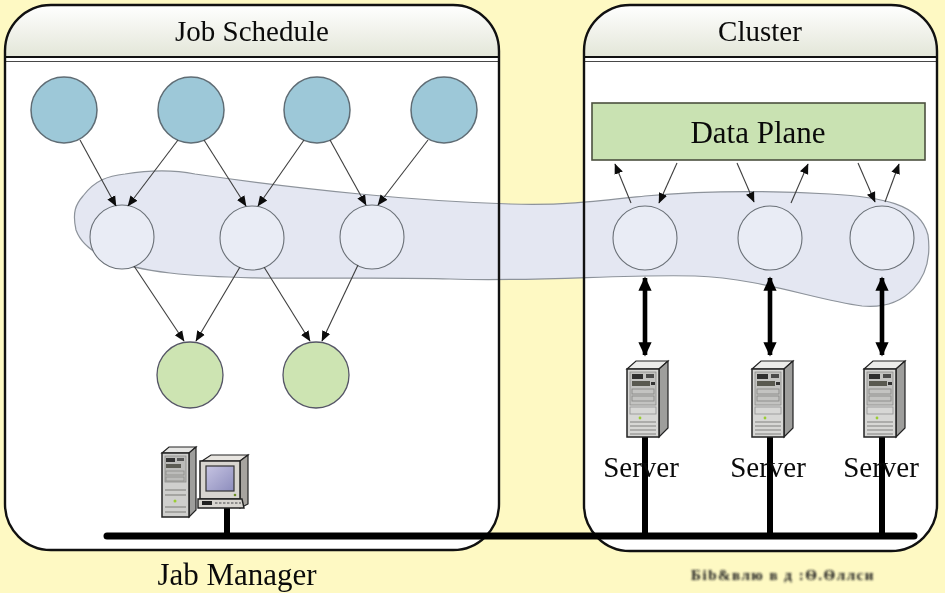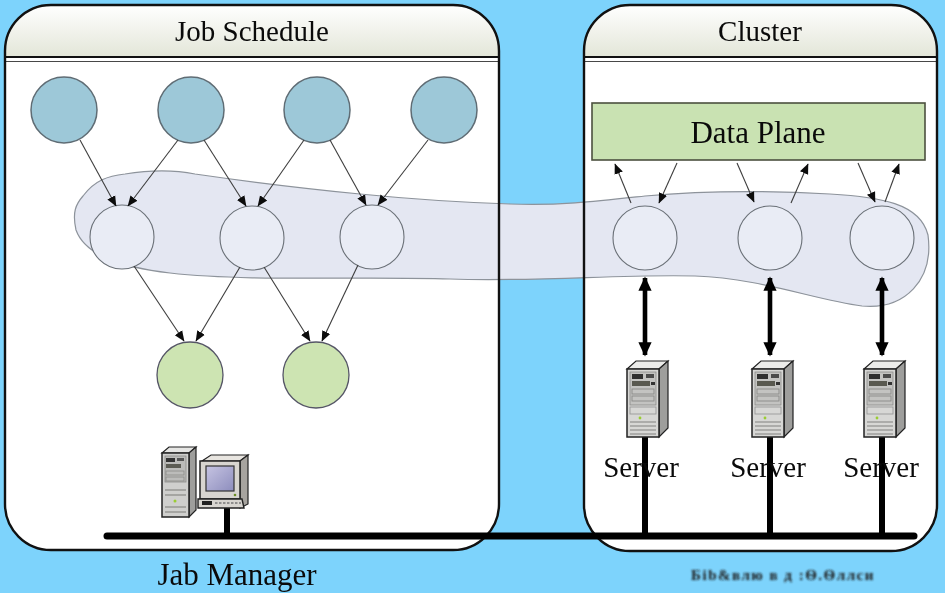--- a/index.html
+++ b/index.html
@@ -1,20 +1,20 @@
 <!DOCTYPE html>
 <html style="--task-node: #9dc8d8; --stage-node: #e9ecf5; --result-node: #cde4b2; --band: #e4e7f2; --data-plane-fill: #c9e2b2; --header-tint: #e4e7da;"><head>
 <meta charset="utf-8">
 <style>
   :root{
     --task-node:#9dc8d8; --stage-node:#e9ecf5; --result-node:#cde4b2;
     --band:#e4e7f2; --data-plane-fill:#c9e2b2; --header-tint:#e4e7da;
   }
   html,body{margin:0;padding:0;background:#fff;}
-  .stage{position:relative;width:945px;height:593px;background:#7dd3fc;overflow:hidden;
+  .stage{position:relative;width:945px;height:593px;background:#fef9c3;overflow:hidden;
          font-family:"Liberation Serif", serif;}
   svg{display:block}
   .panel-body{fill:#ffffff;stroke:none;}
   .panel-border{fill:none;stroke:#111;stroke-width:2.4;}
   .sep-line{stroke:#111;stroke-width:1.8;}
   .sep-line2{stroke:#333;stroke-width:0.9;}
   .panel-title{font-size:29px;fill:#0a0a0a;}
   .task-node{fill:var(--task-node);stroke:#5f6c74;stroke-width:1.5;}
   .stage-node{fill:var(--stage-node);stroke:#6a7077;stroke-width:1.1;}
   .result-node{fill:var(--result-node);stroke:#556;stroke-width:1.3;}

